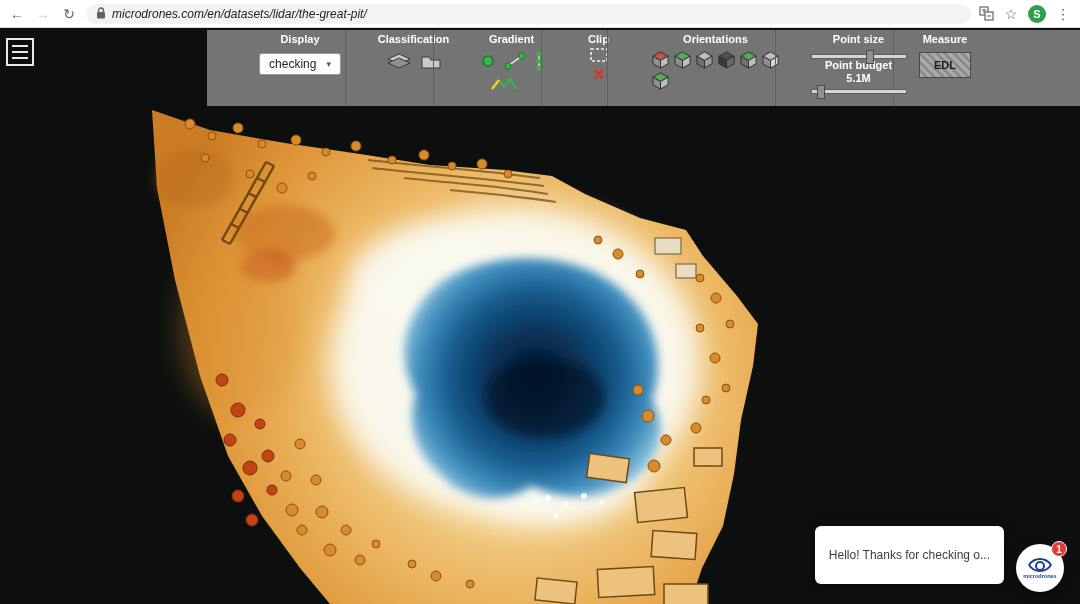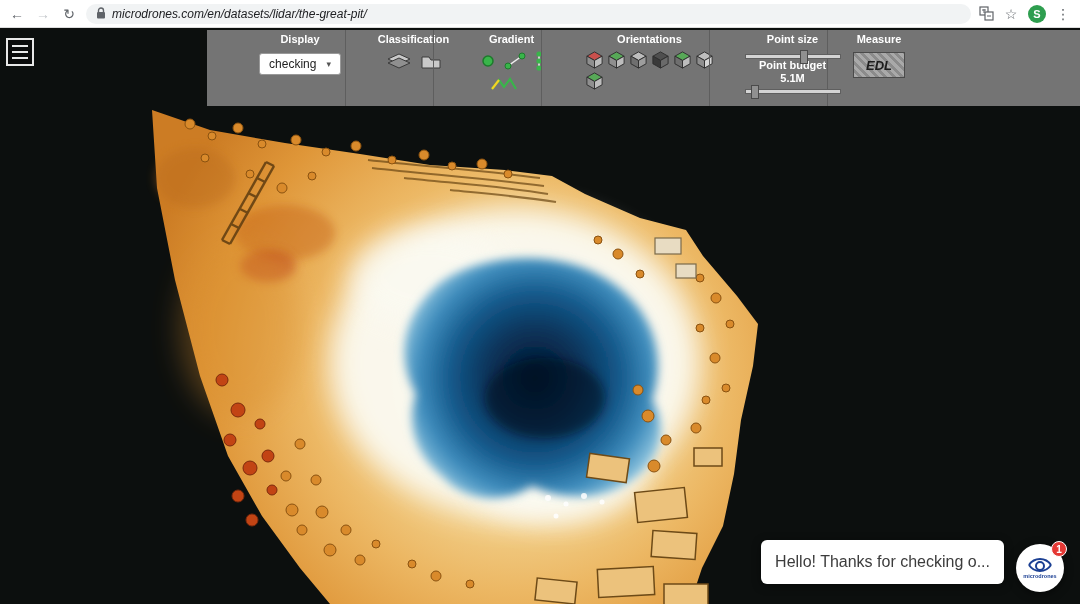--- a/index.html
+++ b/index.html
@@ -67,27 +67,27 @@
   .c5 .f-top{fill:#57a857}.c5 .f-left{fill:#6f6f6f}.c5 .f-right{fill:#bdbdbd}
   .c6 .f-top{fill:#bdbdbd}.c6 .f-left{fill:#8f8f8f}.c6 .f-right{fill:#d6d6d6}
   .c7 .f-top{fill:#57a857}.c7 .f-left{fill:#8f8f8f}.c7 .f-right{fill:#bdbdbd}
   .slider { width:96px; height:5px; background:#d4d4d4; border:1px solid #5f5f5f; position:relative; margin-top:8px; cursor:pointer; }
   .slider .handle { position:absolute; top:-5px; width:8px; height:14px; background:#909090; border:1px solid #4a4a4a; }
   .budget-value { font-size:11px; font-weight:bold; line-height:13px; }
   .mt4{margin-top:0}
   .edl {
     width:52px; height:26px; margin-top:6px; border:1px solid #4a4a4a;
     background:repeating-linear-gradient(45deg,#a9a9a9 0 3px,#8b8b8b 3px 6px);
-    color:#1d1d1d; font-size:13px; font-weight:bold;
-    display:flex; align-items:center; justify-content:center; cursor:pointer;font-style:italic;
+    color:#1d1d1d; font-size:11px; font-weight:bold;
+    display:flex; align-items:center; justify-content:center; cursor:pointer;
   }
   
   .chat-bubble {
     position:absolute; right:76px; bottom:20px; background:#fff; border-radius:6px;
-    padding:13px 14px; font-size:16px; color:#3c3c3c; box-shadow:0 2px 10px rgba(0,0,0,.45);
+    padding:22px 14px; font-size:12px; color:#3c3c3c; box-shadow:0 2px 10px rgba(0,0,0,.45);
     cursor:pointer; white-space:nowrap;
   }
   .chat-logo {
     position:absolute; right:16px; bottom:12px; width:48px; height:48px; background:#fff;
     border-radius:50%; box-shadow:0 2px 8px rgba(0,0,0,.5);
     display:flex; flex-direction:column; align-items:center; justify-content:center; cursor:pointer;
   }
   .brand { font-size:5.5px; font-weight:bold; color:#1b3f93; margin-top:1px; }
   .badge {
     position:absolute; top:-3px; right:-3px; width:16px; height:16px; border-radius:50%;
@@ -334,20 +334,29 @@
         <div class="icon-row" style="align-self:flex-start;margin-left:8px">
           <span class="tool-ic">
             <svg width="28" height="17" viewBox="0 0 28 17">
               <polyline points="2,13 9,4 14,11 20,3 26,13" fill="none" stroke="#39b54a" stroke-width="2.2"></polyline>
               <polyline points="2,13 9,4" fill="none" stroke="#f5d324" stroke-width="2.2"></polyline>
             </svg>
           </span>
         </div>
       </div>
 
+      <div class="sec w-clip">
+        <div class="sec-title">Clip</div>
+        <span class="tool-ic mt4">
+          <svg width="22" height="18" viewBox="0 0 22 18">
+            <rect x="3" y="3" width="16" height="12" fill="none" stroke="#f0f0f0" stroke-width="1.6" stroke-dasharray="3 2"></rect>
+          </svg>
+        </span>
+        <span class="clip-x">×</span>
+      </div>
 
       <div class="sec w-orient">
         <div class="sec-title">Orientations</div>
         <div class="cube-row">
           <span class="cube c1">
               <svg width="19" height="19" viewBox="0 0 20 20">
                 <polygon class="f-top" points="10,2 18,6.5 10,11 2,6.5"></polygon>
                 <polygon class="f-left" points="2,6.5 10,11 10,19 2,14.5"></polygon>
                 <polygon class="f-right" points="18,6.5 10,11 10,19 18,14.5"></polygon>
               </svg>

